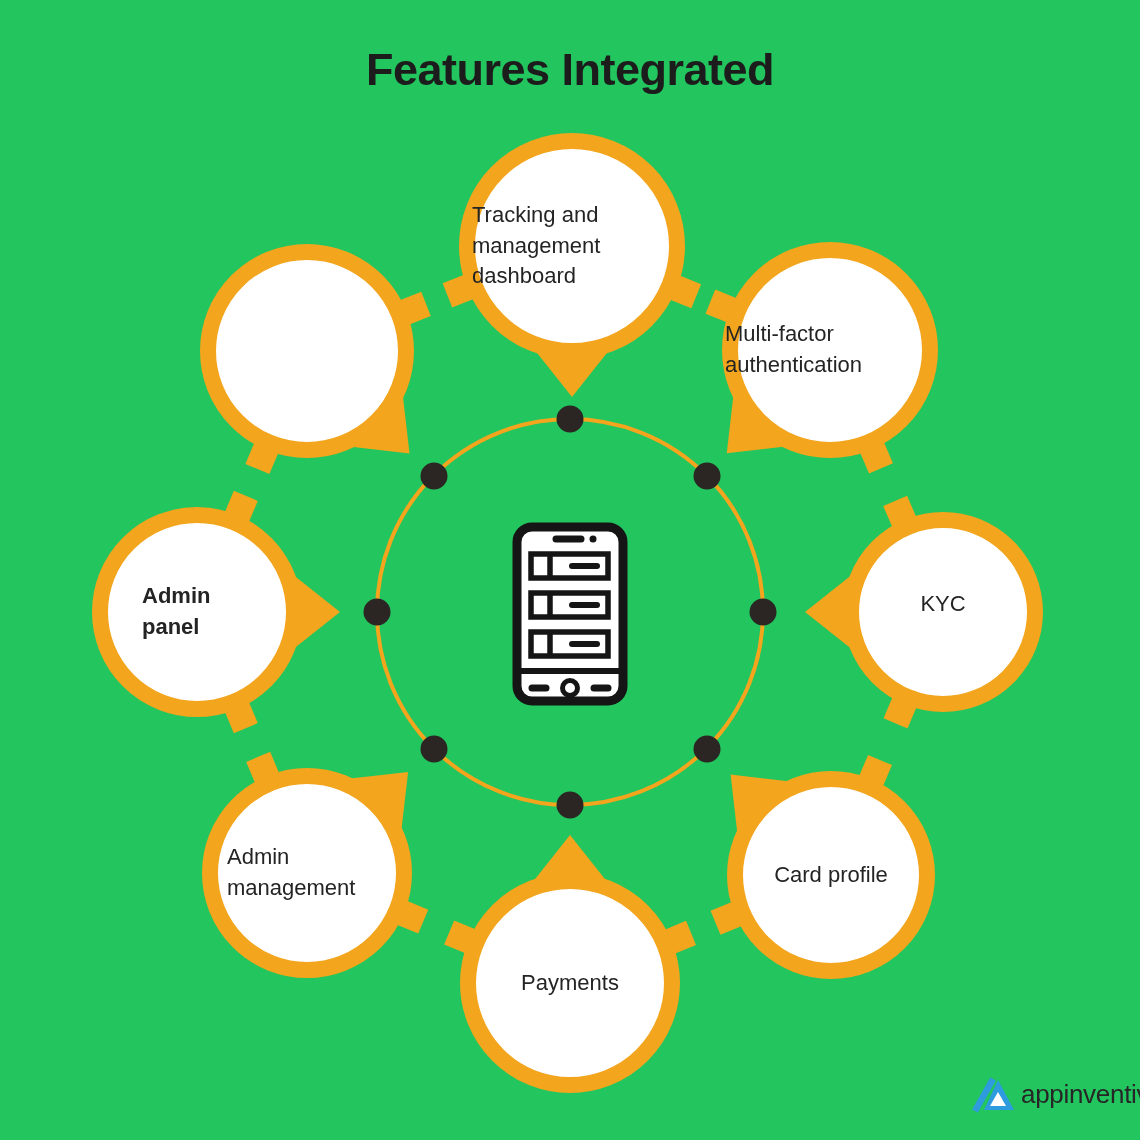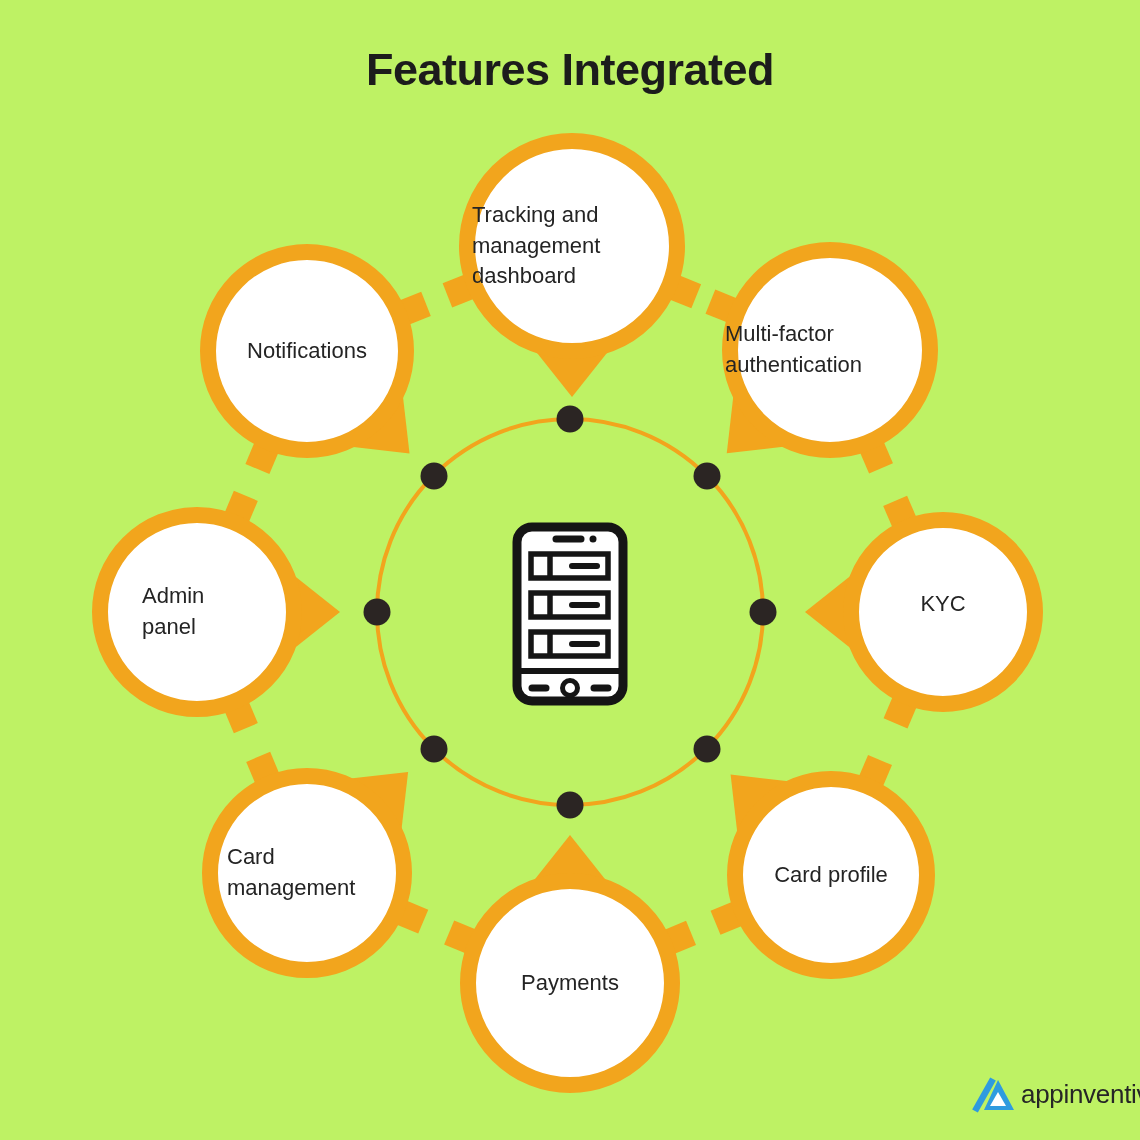--- a/index.html
+++ b/index.html
@@ -1,20 +1,20 @@
 <!DOCTYPE html>
 <html><head>
 <meta charset="utf-8">
 <style>
   html, body { margin: 0; padding: 0; background: #ffffff; }
   .stage {
     position: relative;
     width: 1140px;
     height: 1140px;
-    background: #bef264;
+    background: #22c55e;
     overflow: hidden;
     font-family: "Liberation Sans", "DejaVu Sans", sans-serif;
   }
   .stage > svg { position: absolute; left: 0; top: 0; z-index: 1; }
   .title {
     position: absolute;
     left: 0; top: 44px;
     width: 100%;
     text-align: center;
     font-size: 45px;
@@ -153,19 +153,18 @@
       <polygon points="998,1080 1014,1110 984,1110" fill="#2F9BDF"></polygon>
       <polygon points="998,1092 1006,1106 990,1106" fill="#ffffff"></polygon>
     </g>
   </svg>
 
   <div class="label" style="left:572px; top:246px; width:200px; height:160px;">Tracking and management dashboard</div>
   <div class="label" style="left:830px; top:350px; width:210px; height:120px;">Multi-factor authentication</div>
   <div class="label" style="left:943px; top:604px; width:140px; height:80px;">KYC</div>
   <div class="label" style="left:831px; top:875px; width:170px; height:80px;">Card profile</div>
   <div class="label" style="left:570px; top:983px; width:170px; height:80px;">Payments</div>
-  <div class="label" style="left:307px; top:873px; width:160px; height:120px;">Card management</div>
-  <div class="label" style="left:197px; top:612px; width:110px; height:120px;">Admin panel</div>
-  <div class="label" style="left:307px; top:351px; width:180px; height:80px;">Notifications</div>
+  <div class="label" style="left:307px; top:873px; width:160px; height:120px;">Admin management</div>
+  <div class="label" style="left:197px; top:612px; width:110px; height:120px;font-weight:bold;">Admin panel</div>
 
   <div class="logo-text">appinventiv</div>
 
 </div>
 
 </body></html>

